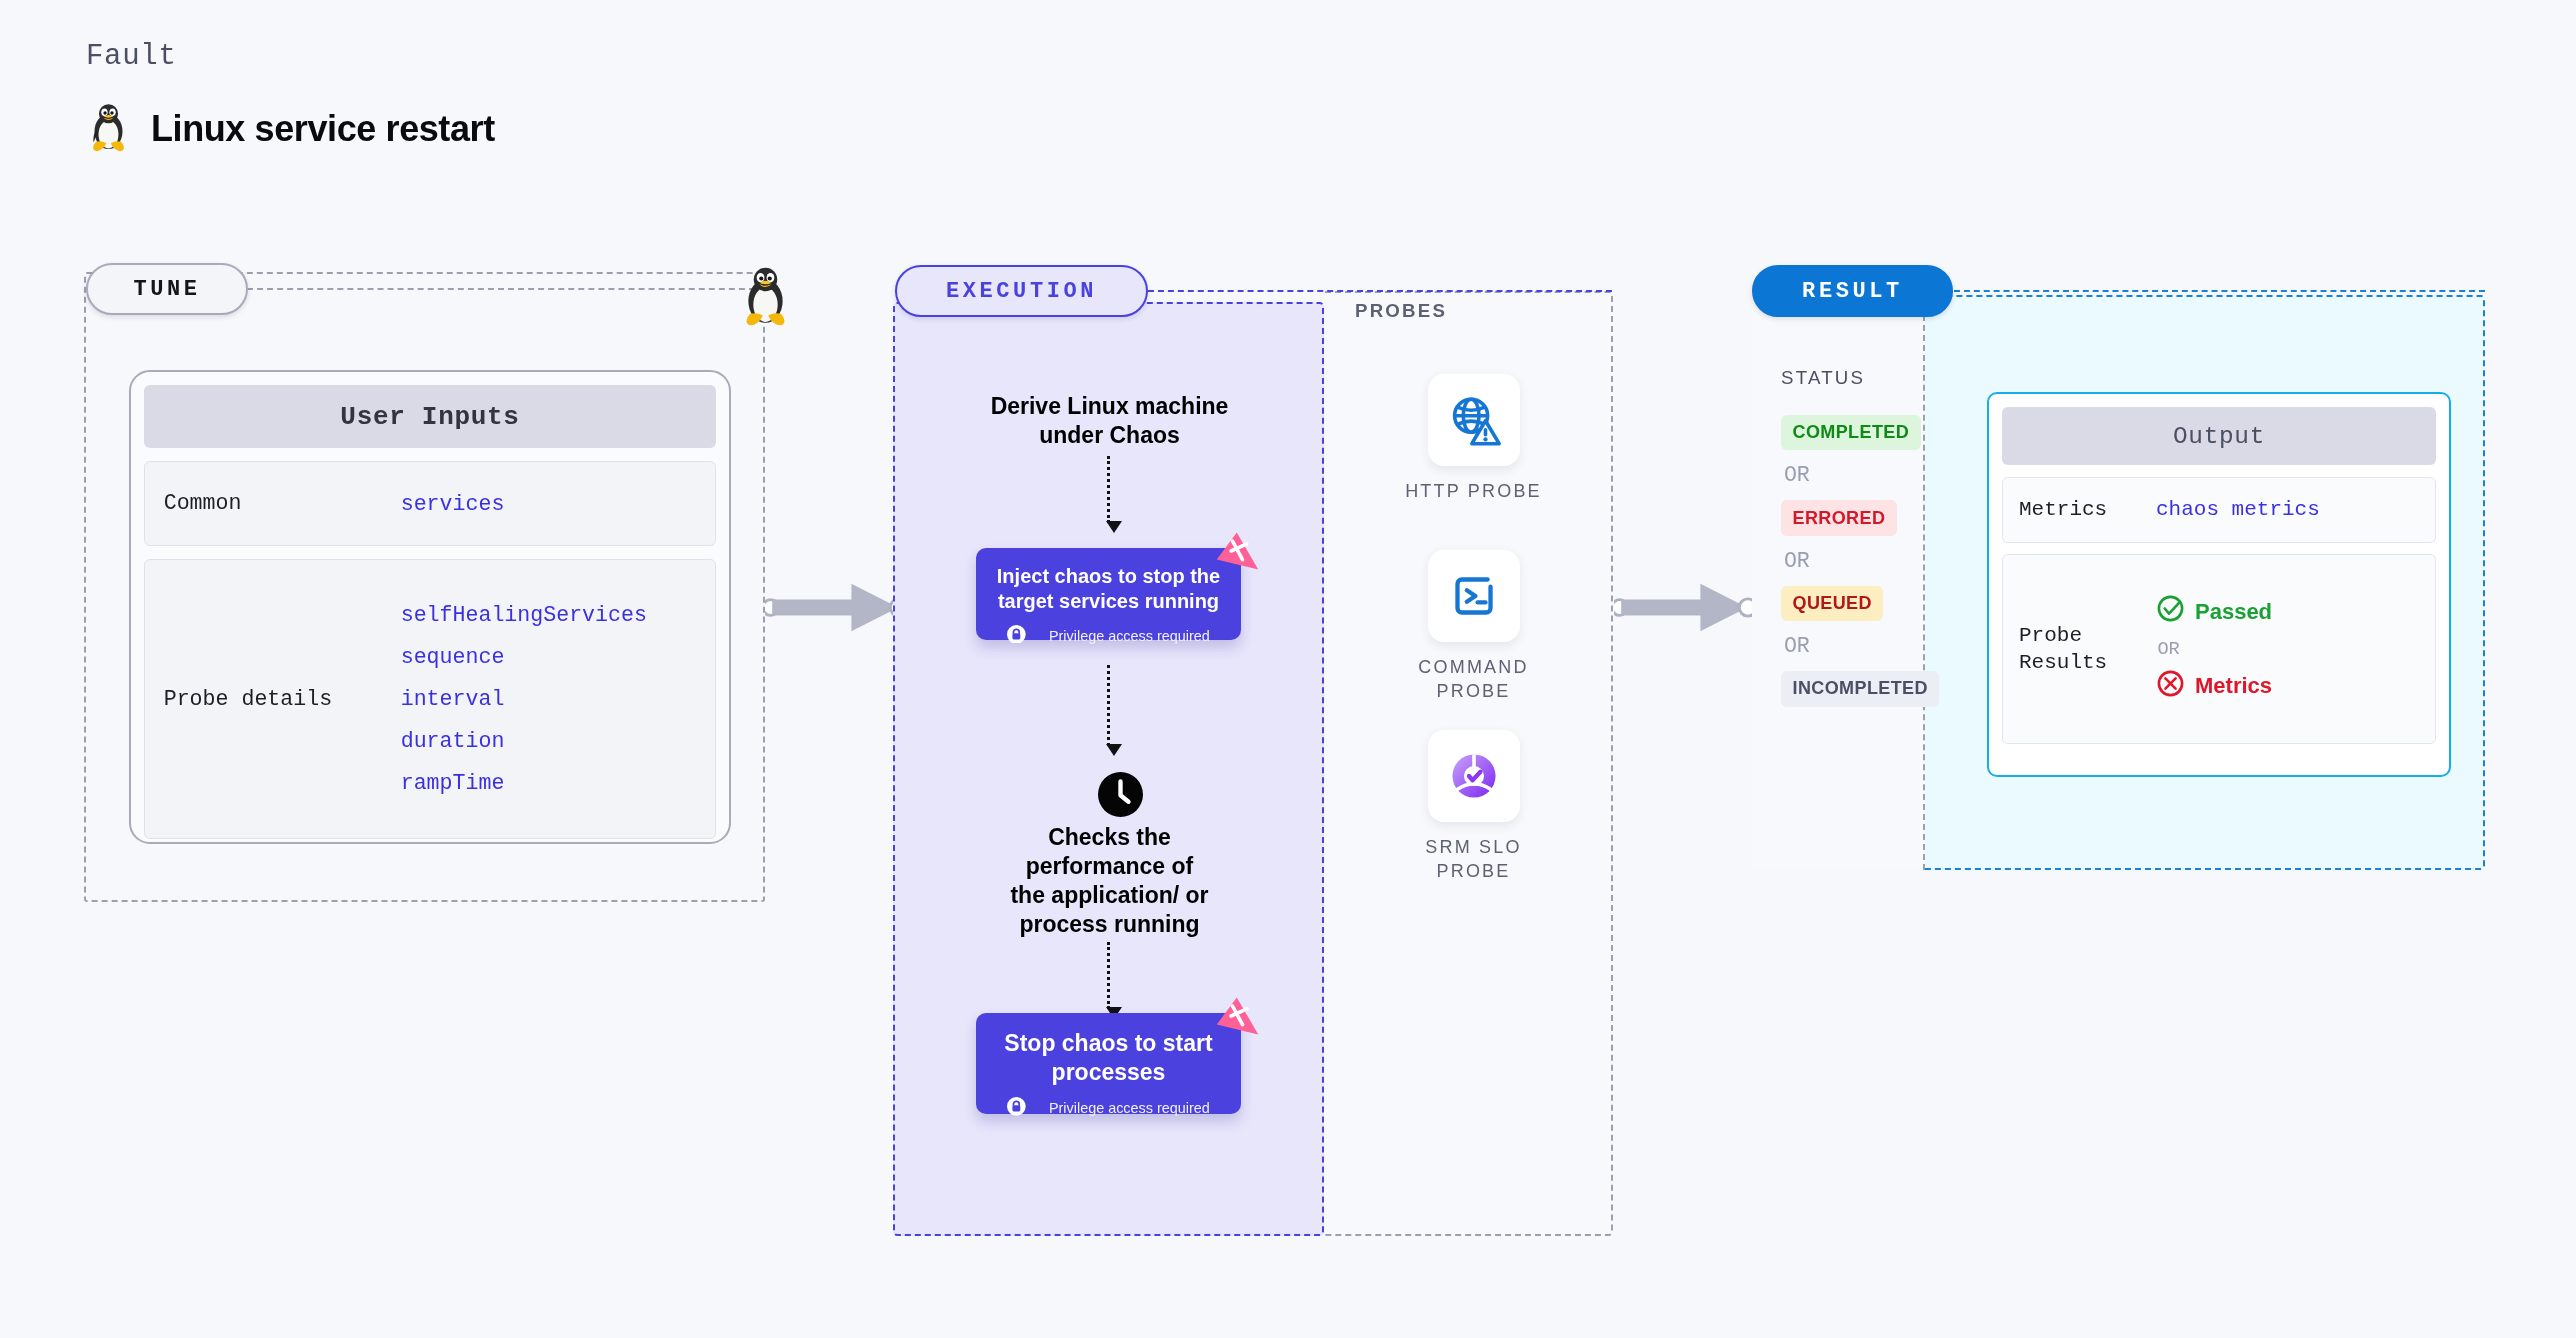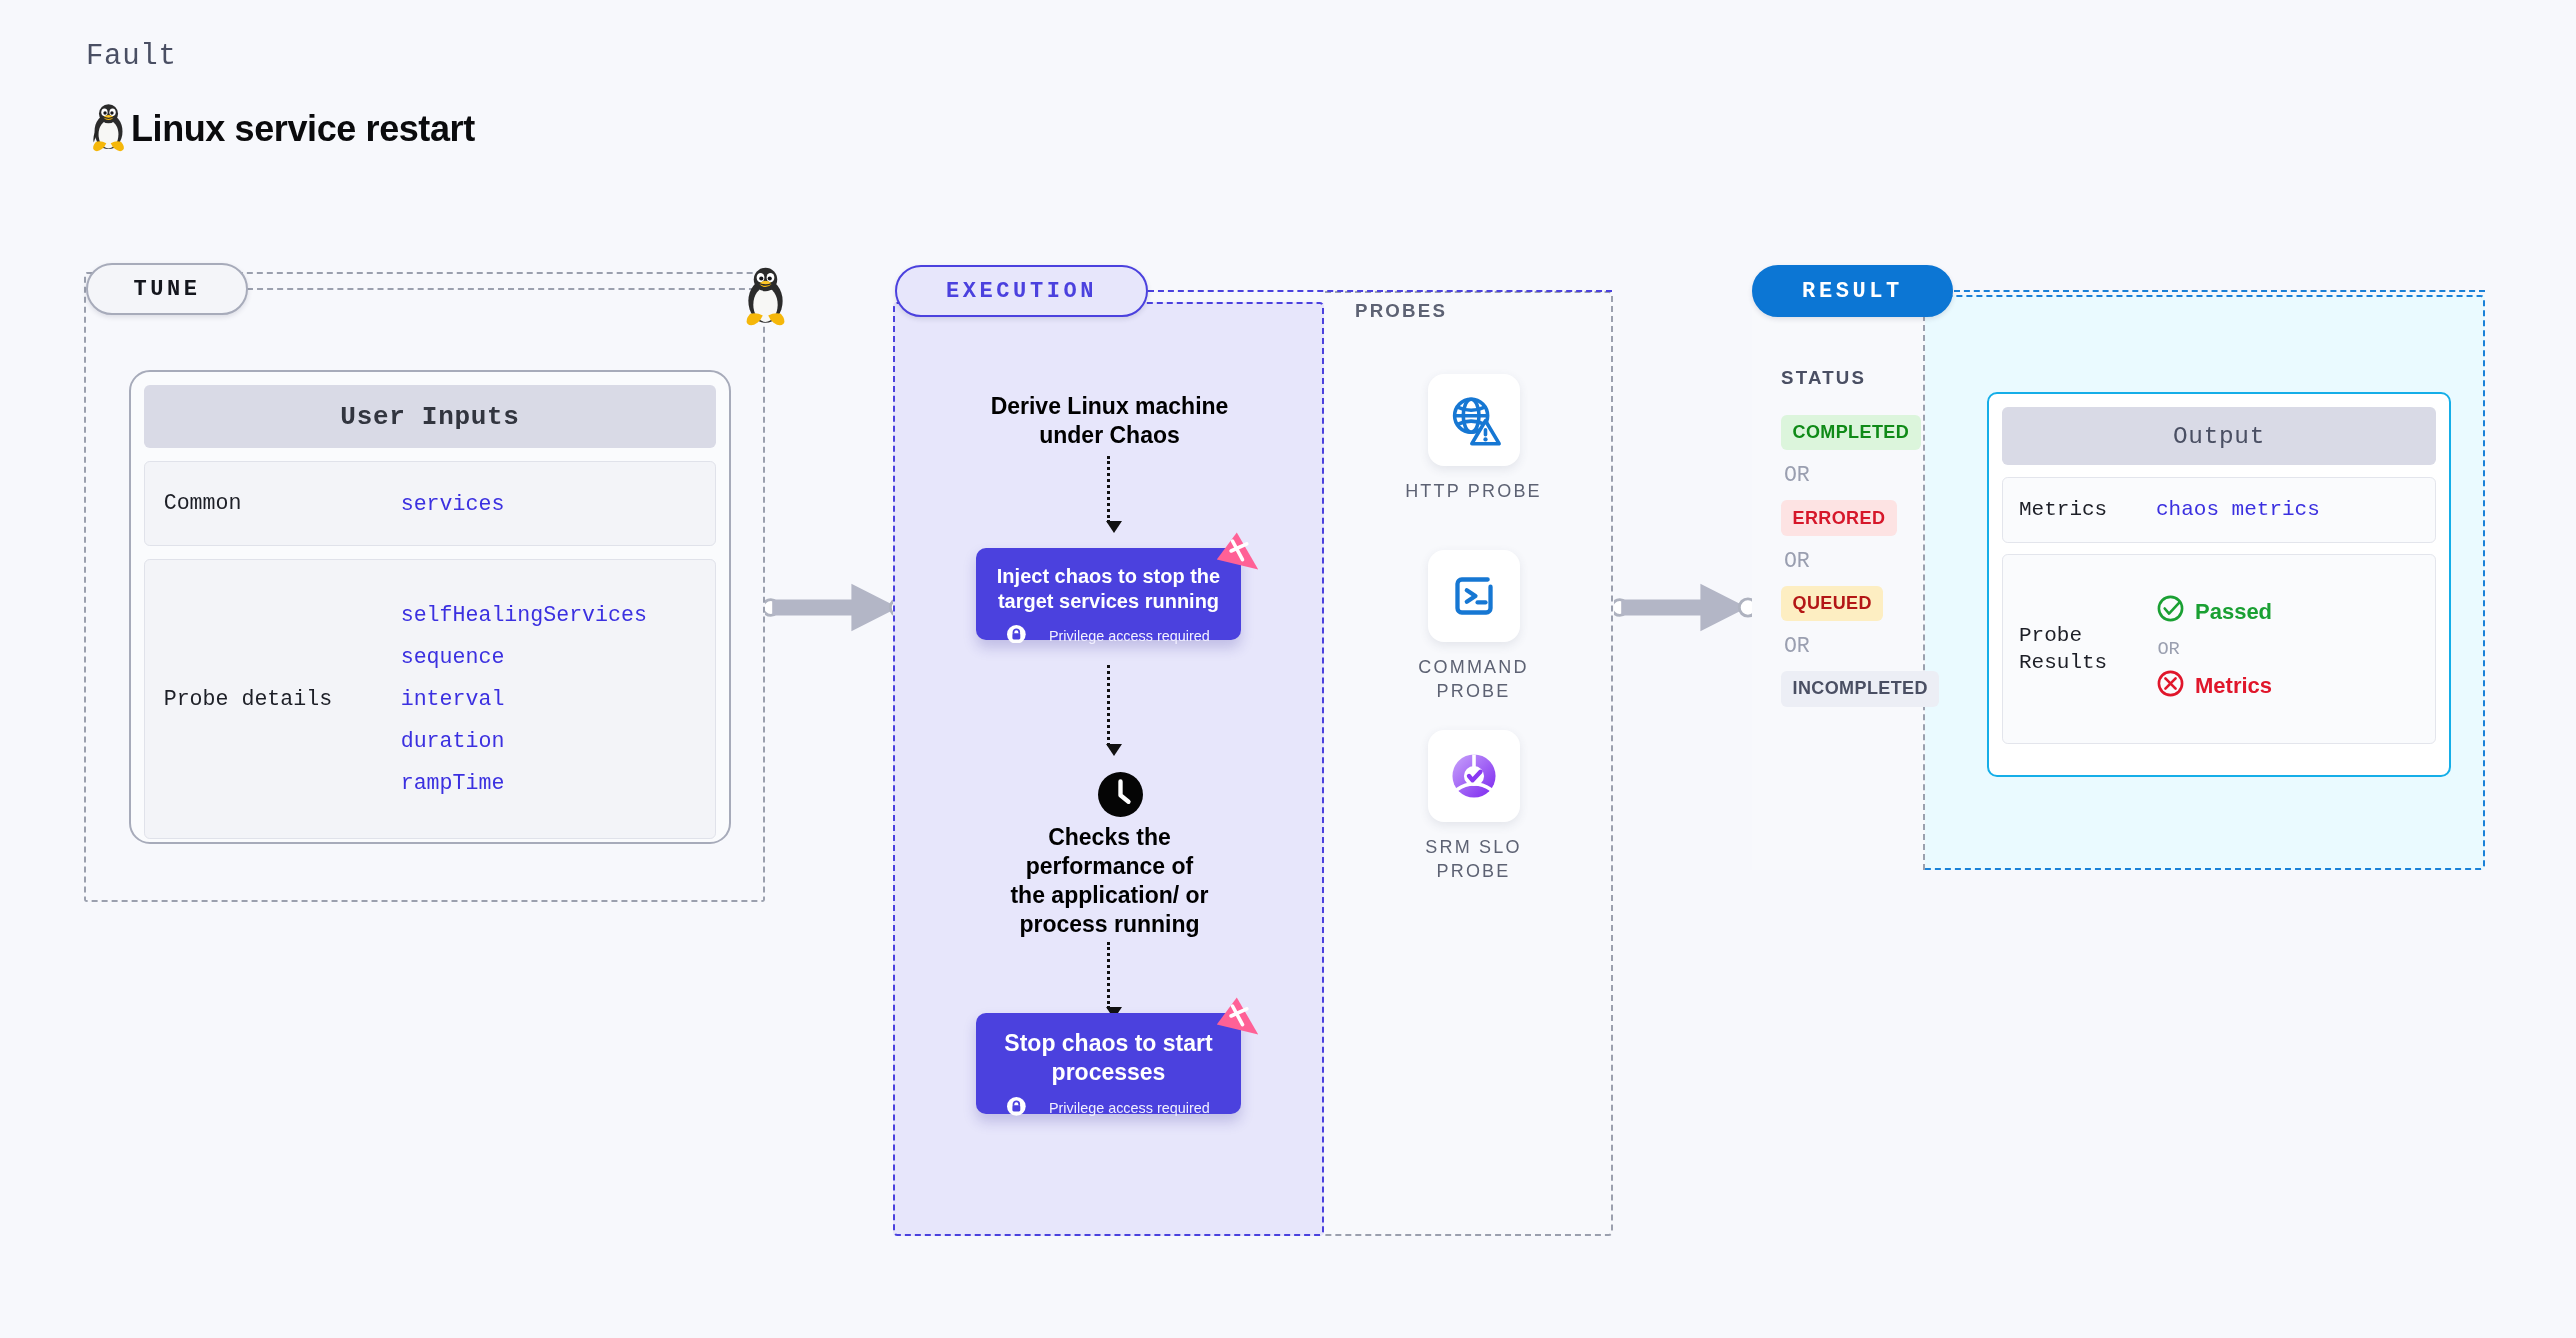--- a/index.html
+++ b/index.html
@@ -9,21 +9,21 @@
     font-family:"Liberation Sans", sans-serif;
     overflow:hidden;position:relative;
   }
 
   
   #header{position:absolute;left:86px;top:40px;}
   #fault-label{
     font-family:"Liberation Mono", monospace;
     font-size:29px;color:#4a4f63;letter-spacing:0.7px;
   }
-  #title-row{display:flex;align-items:center;margin-top:29px;}
+  #title-row{display:flex;align-items:center;gap:20px;margin-top:29px;}
   #title-text{font-size:36px;font-weight:bold;color:#0b0b0d;letter-spacing:-0.4px;}
   .tux{width:45px;height:53px;display:block;}
 
   
   .panel{position:absolute;box-sizing:border-box;}
   #tune-panel{
     left:84px;top:272px;width:681px;height:630px;
     border:2.2px dashed #9ba0ae;border-radius:2.9px;background:transparent;
   }
   #exec-panel{
@@ -158,21 +158,21 @@
     box-shadow:0 3.6px 10px rgba(60,65,95,.10);
     display:flex;align-items:center;justify-content:center;
   }
   .probe-label{
     margin-top:13px;font-size:18px;letter-spacing:2.2px;color:#5d6273;
     font-weight:500;line-height:1.35;
   }
 
   
   #status-title{
-    position:absolute;left:1781px;top:367px;font-size:18.7px;font-weight:bold;
+    position:absolute;left:1781px;top:367px;font-size:18.7px;font-weight:normal;
     letter-spacing:2.2px;color:#4a4f63;
   }
   .status-stack{position:absolute;left:1781px;top:415px;width:151px;}
   .status-badge{
     display:inline-block;border-radius:5.8px;padding:7.2px 11.5px;
     font-size:18px;font-weight:bold;letter-spacing:0.4px;
   }
   .status-or{
     font-size:21.6px;color:#9a9fb0;margin:13px 0 13px 2.9px;
     font-family:"Liberation Mono", monospace;

